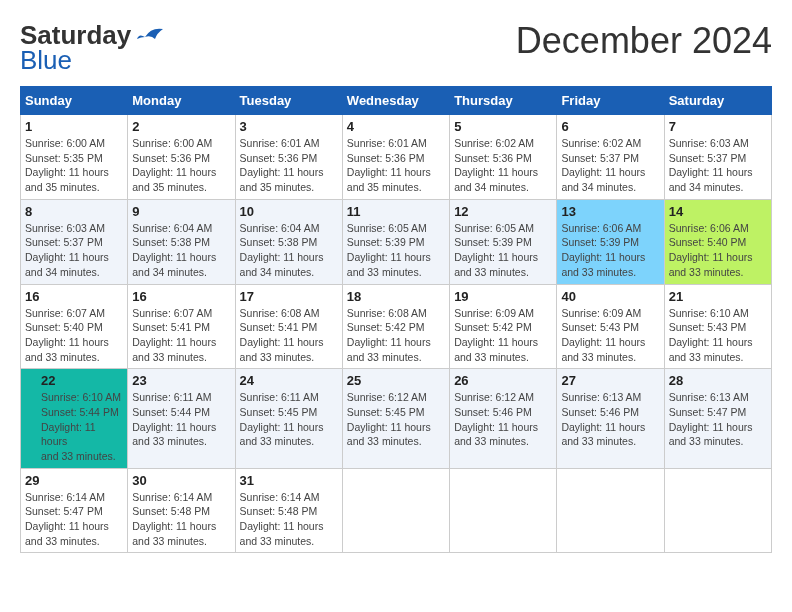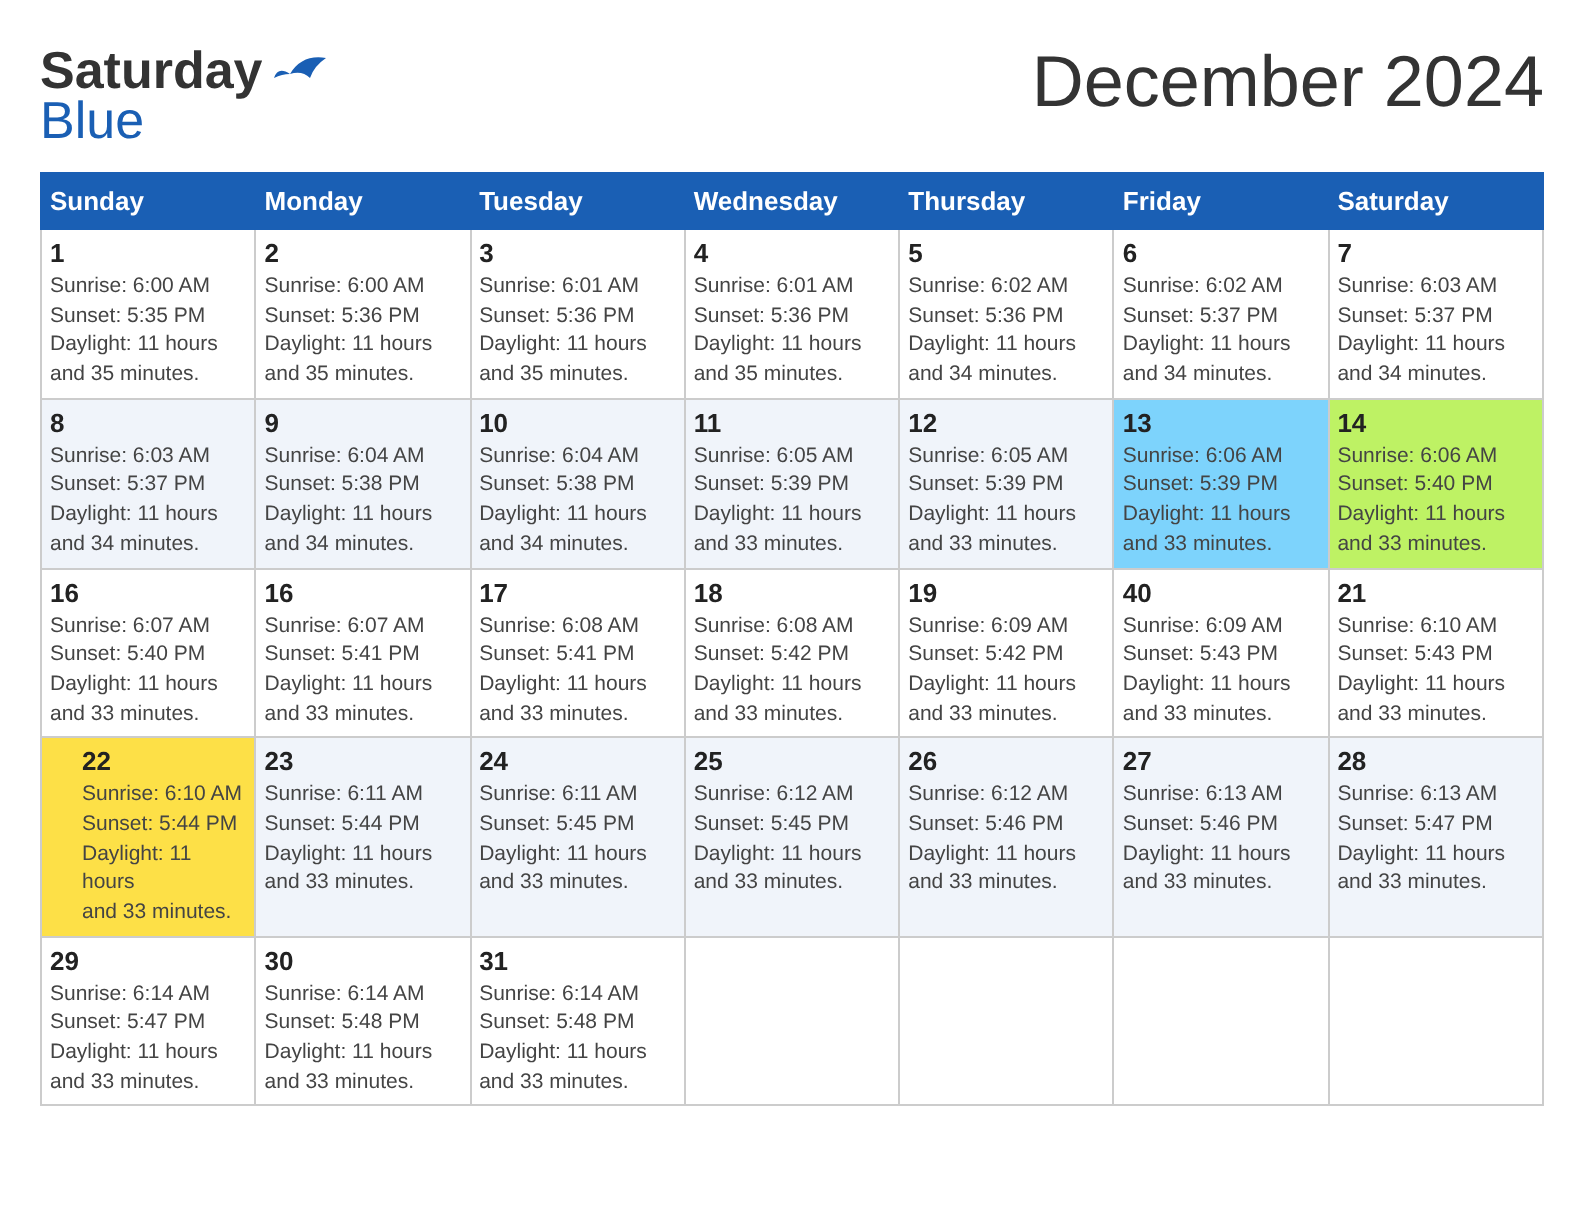--- a/index.html
+++ b/index.html
@@ -195,21 +195,21 @@
         <td>
     <div class="day-number">40</div>
     <div class="day-info">Sunrise: 6:09 AM<br>Sunset: 5:43 PM<br>Daylight: 11 hours<br>and 33 minutes.</div>
   </td>
         <td>
     <div class="day-number">21</div>
     <div class="day-info">Sunrise: 6:10 AM<br>Sunset: 5:43 PM<br>Daylight: 11 hours<br>and 33 minutes.</div>
   </td>
       </tr>
       <tr>
-        <td style="background: #fde047; padding-left: 20px;">
+        <td style="background: #14b8a6; padding-left: 20px;">
     <div class="day-number">22</div>
     <div class="day-info">Sunrise: 6:10 AM<br>Sunset: 5:44 PM<br>Daylight: 11 hours<br>and 33 minutes.</div>
   </td>
         <td style="background: rgb(240, 244, 250);">
     <div class="day-number">23</div>
     <div class="day-info">Sunrise: 6:11 AM<br>Sunset: 5:44 PM<br>Daylight: 11 hours<br>and 33 minutes.</div>
   </td>
         <td style="background: rgb(240, 244, 250);">
     <div class="day-number">24</div>
     <div class="day-info">Sunrise: 6:11 AM<br>Sunset: 5:45 PM<br>Daylight: 11 hours<br>and 33 minutes.</div>

